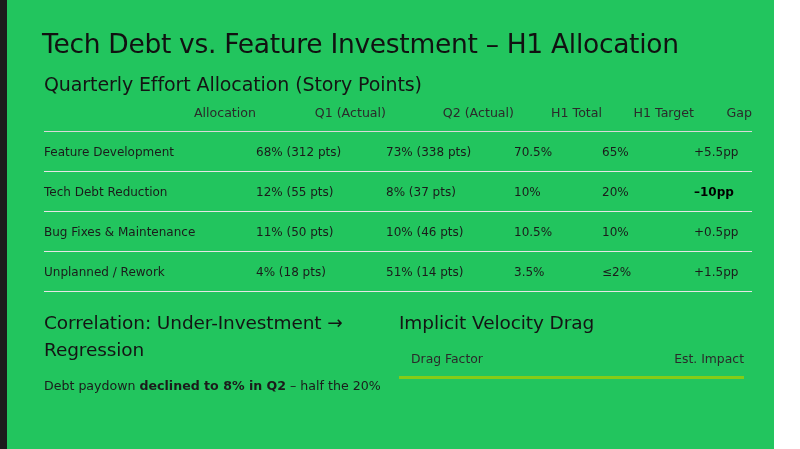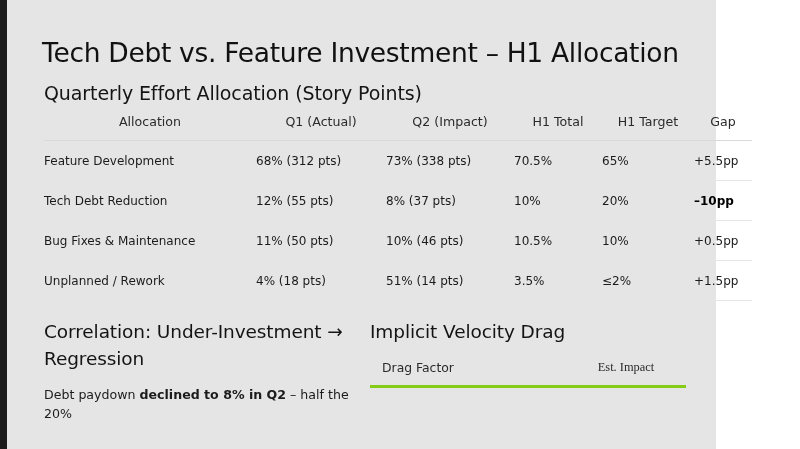--- a/index.html
+++ b/index.html
@@ -9,25 +9,25 @@
   }
   body {
     width: 800px;
     height: 449px;
     overflow: hidden;
     font-family: "DejaVu Sans", sans-serif;
     color: #1a1a1a;
   }
   .slide {
     position: relative;
-    width: 716px;
+    width: 774px;
     height: 449px;
-    background: #e5e5e5;
+    background: #22c55e;
     box-sizing: border-box;
-    padding: 38px 30px 0 42px;
+    padding: 29px 30px 0 42px;
   }
   .left-rule {
     position: absolute;
     left: 0;
     top: 0;
     width: 7px;
     height: 449px;
     background: #1c1c1c;
   }
   .slide-title {
@@ -52,21 +52,21 @@
     margin-left: 2px;
     table-layout: fixed;
   }
   table.alloc col.c0 { width: 212px; }
   table.alloc col.c1 { width: 130px; }
   table.alloc col.c2 { width: 128px; }
   table.alloc col.c3 { width: 88px; }
   table.alloc col.c4 { width: 92px; }
   table.alloc col.c5 { width: 58px; }
   table.alloc th {
-    text-align: center;
+    text-align: right;
     font-size: 12.6px;
     font-weight: 400;
     color: #2b2b2b;
     padding: 0 0 11px 0;
     border-bottom: 1px solid #d9d9d9;
   }
   table.alloc td {
     text-align: left;
     font-size: 12px;
     font-weight: 400;
@@ -117,21 +117,21 @@
   table.drag col.d0 { width: 62%; }
   table.drag col.d1 { width: 38%; }
   table.drag th {
     font-size: 12.4px;
     font-weight: 400;
     color: #2b2b2b;
     text-align: left;
     padding: 0 0 10px 12px;
     border-bottom: 3px solid #84cc16;
   }
-  table.drag th.r { text-align: center; padding-left: 0; font-family: Liberation Serif, serif; }
+  table.drag th.r { text-align: right; padding-left: 0; }
 </style>
 </head>
 <body>
 
 <div class="slide">
   <div class="left-rule"></div>
 
   <h1 class="slide-title">Tech Debt vs. Feature Investment – H1 Allocation</h1>
 
   <h2 class="section-heading">Quarterly Effort Allocation (Story Points)</h2>
@@ -142,21 +142,21 @@
         <col class="c1">
         <col class="c2">
         <col class="c3">
         <col class="c4">
         <col class="c5">
     </colgroup>
     <thead>
       <tr>
         <th>Allocation</th>
         <th>Q1 (Actual)</th>
-        <th>Q2 (Impact)</th>
+        <th>Q2 (Actual)</th>
         <th>H1 Total</th>
         <th>H1 Target</th>
         <th>Gap</th>
       </tr>
     </thead>
     <tbody>
       <tr>
         <td>Feature Development</td>
         <td>68% (312 pts)</td>
         <td>73% (338 pts)</td>

